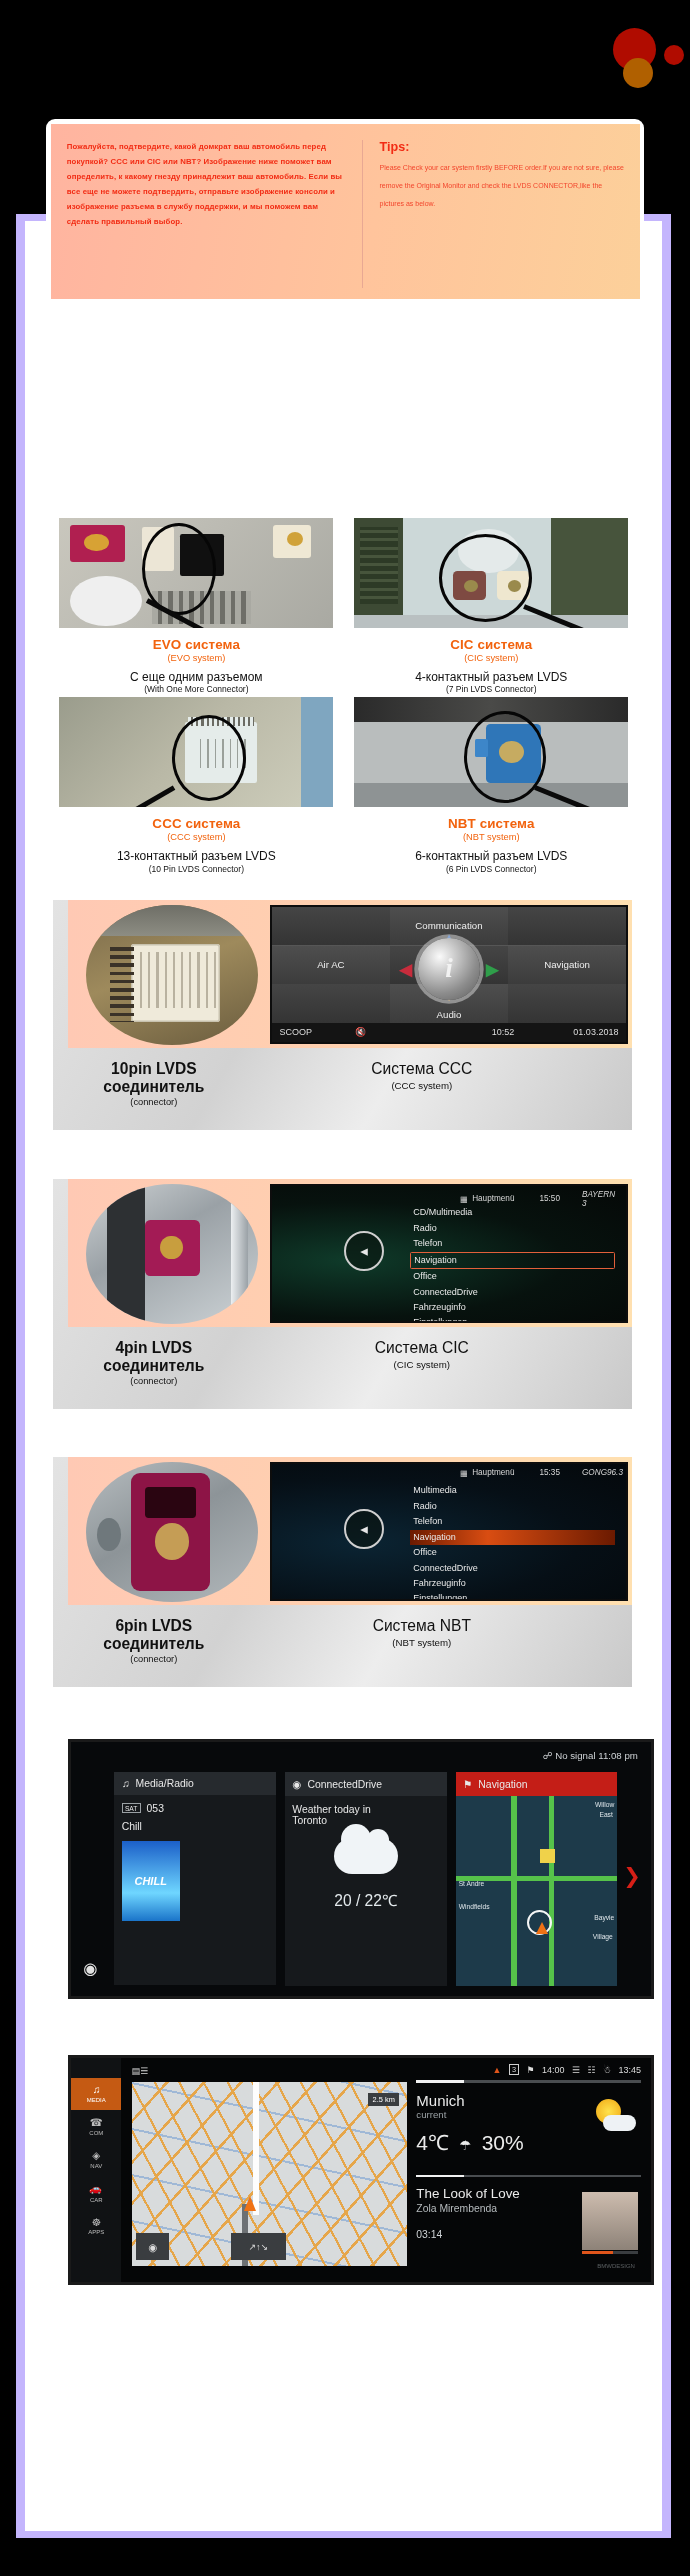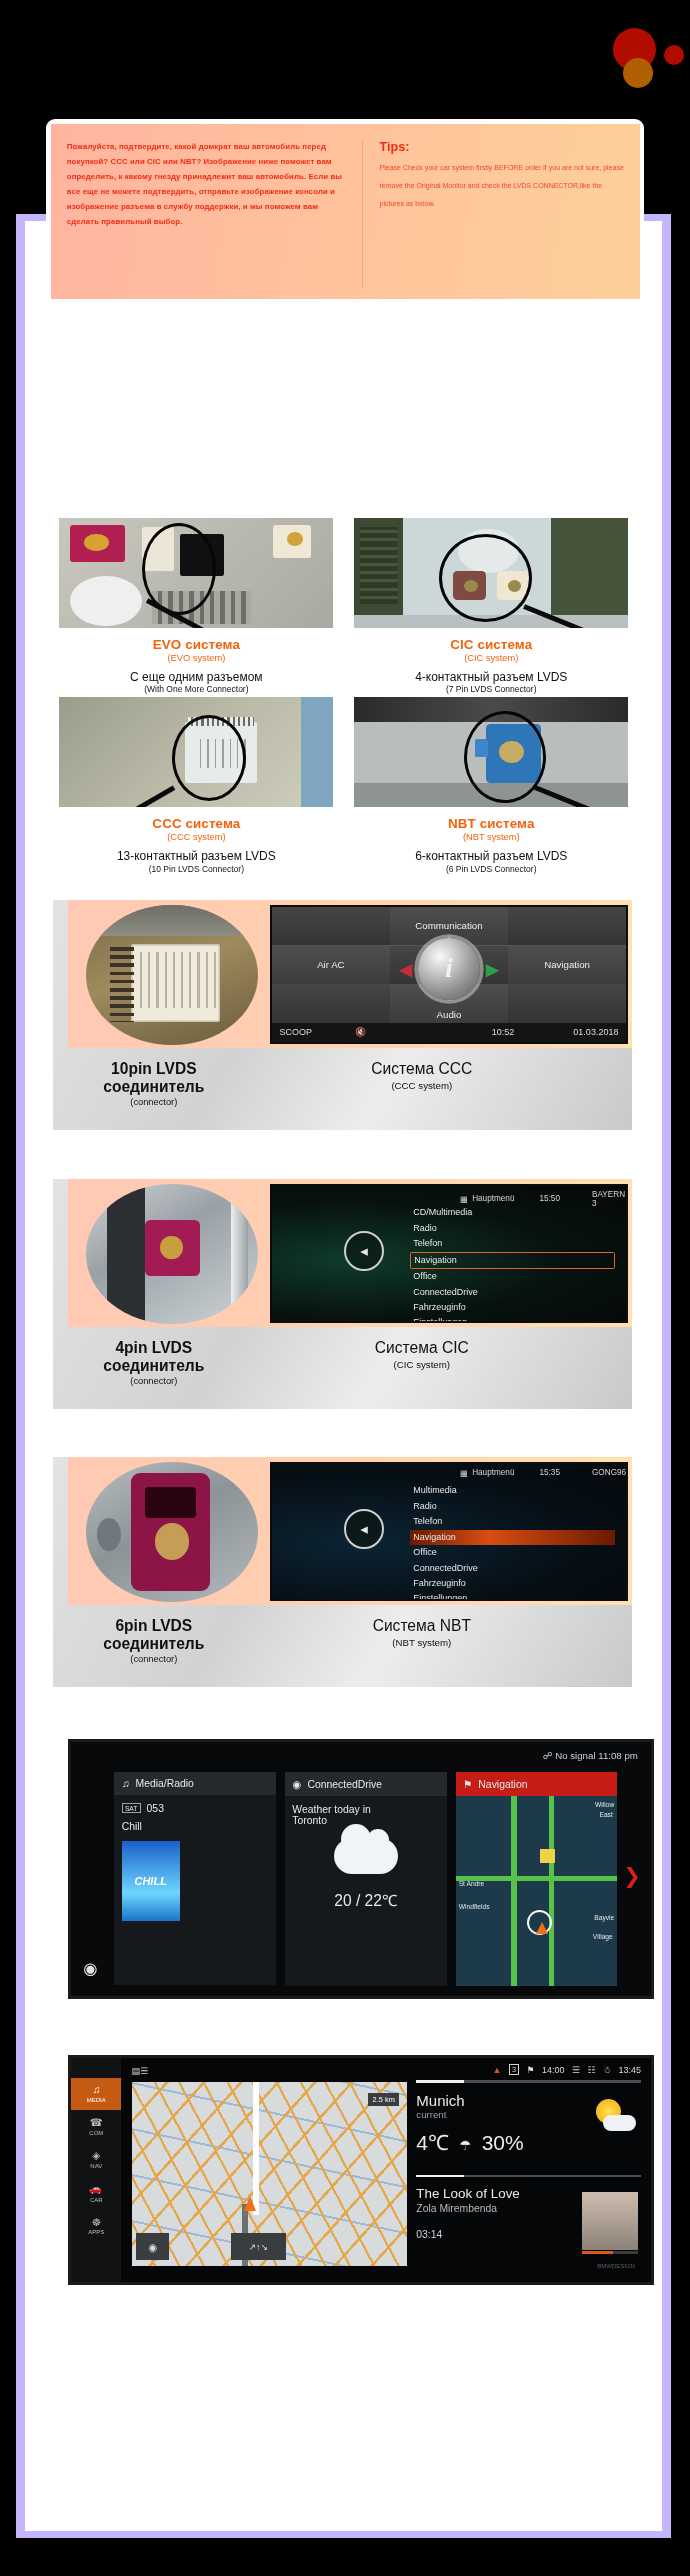--- a/index.html
+++ b/index.html
@@ -171,21 +171,21 @@
   .arrowD { color: #e09b20; left: 50%; transform: translateX(-50%); bottom: 37px; }
   .arrowL { color: #c72c3c; left: 36%; top: 46%; transform: translateY(-50%); }
   .arrowR { color: #2f9e4a; right: 36%; top: 46%; transform: translateY(-50%); }
 
   
   .bmwmenu { width: 100%; height: 100%; position: relative; color: #e9e9e9; }
   .bm-head { position: absolute; top: 3.7px; left: 0; right: 6px; display: flex;
              font-size: 8.2px; color: #d8d8d8; align-items: center; }
   .bm-head .hm { margin-left: 54%; }
   .bm-head .t { margin-left: 25px; }
-  .bm-head .st { margin-left: 32px; }
+  .bm-head .st { margin-left: 22px; font-style: italic; }
   .bm-list { position: absolute; right: 10.4px; top: 19.3px; width: 58%;
              font-size: 9px; line-height: 1.72; }
   .bm-list div { padding-left: 3px; }
   .bm-list .sel-cic { border: 0.7px solid #e2603a; border-radius: 1.5px; }
   .bm-list .sel-nbt { background: linear-gradient(90deg,#6b1a00,#d94d12 38%,#6b1a00); }
   .bm-knob { position: absolute; left: 26%; top: 48%; transform: translate(-50%,-50%);
              width: 40px; height: 40px; border-radius: 50%;
              border: 2.2px solid #cfcfcf; background: rgba(10,20,15,.6);
              display: flex; align-items: center; justify-content: center;
              color: #e7e7e7; font-size: 15px; }

